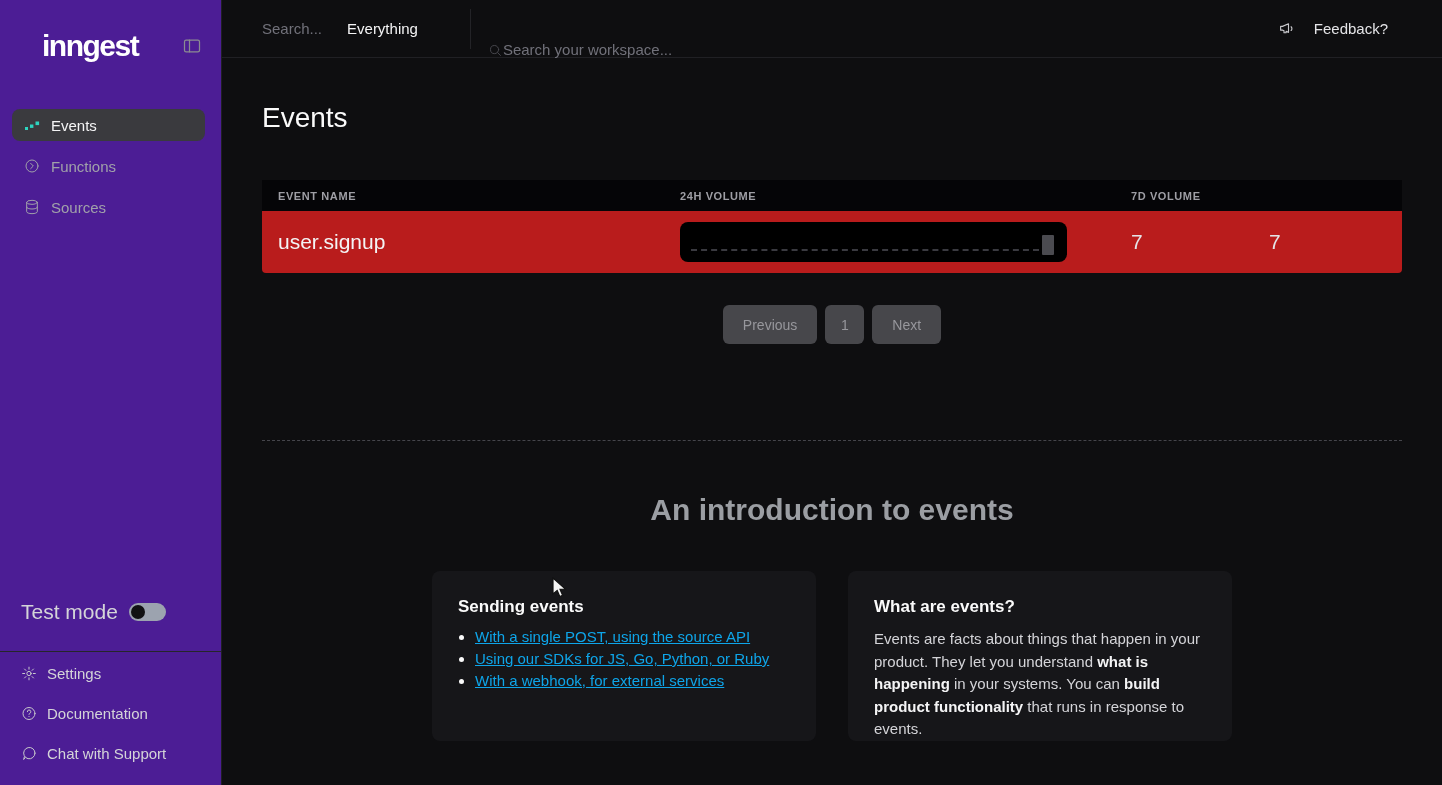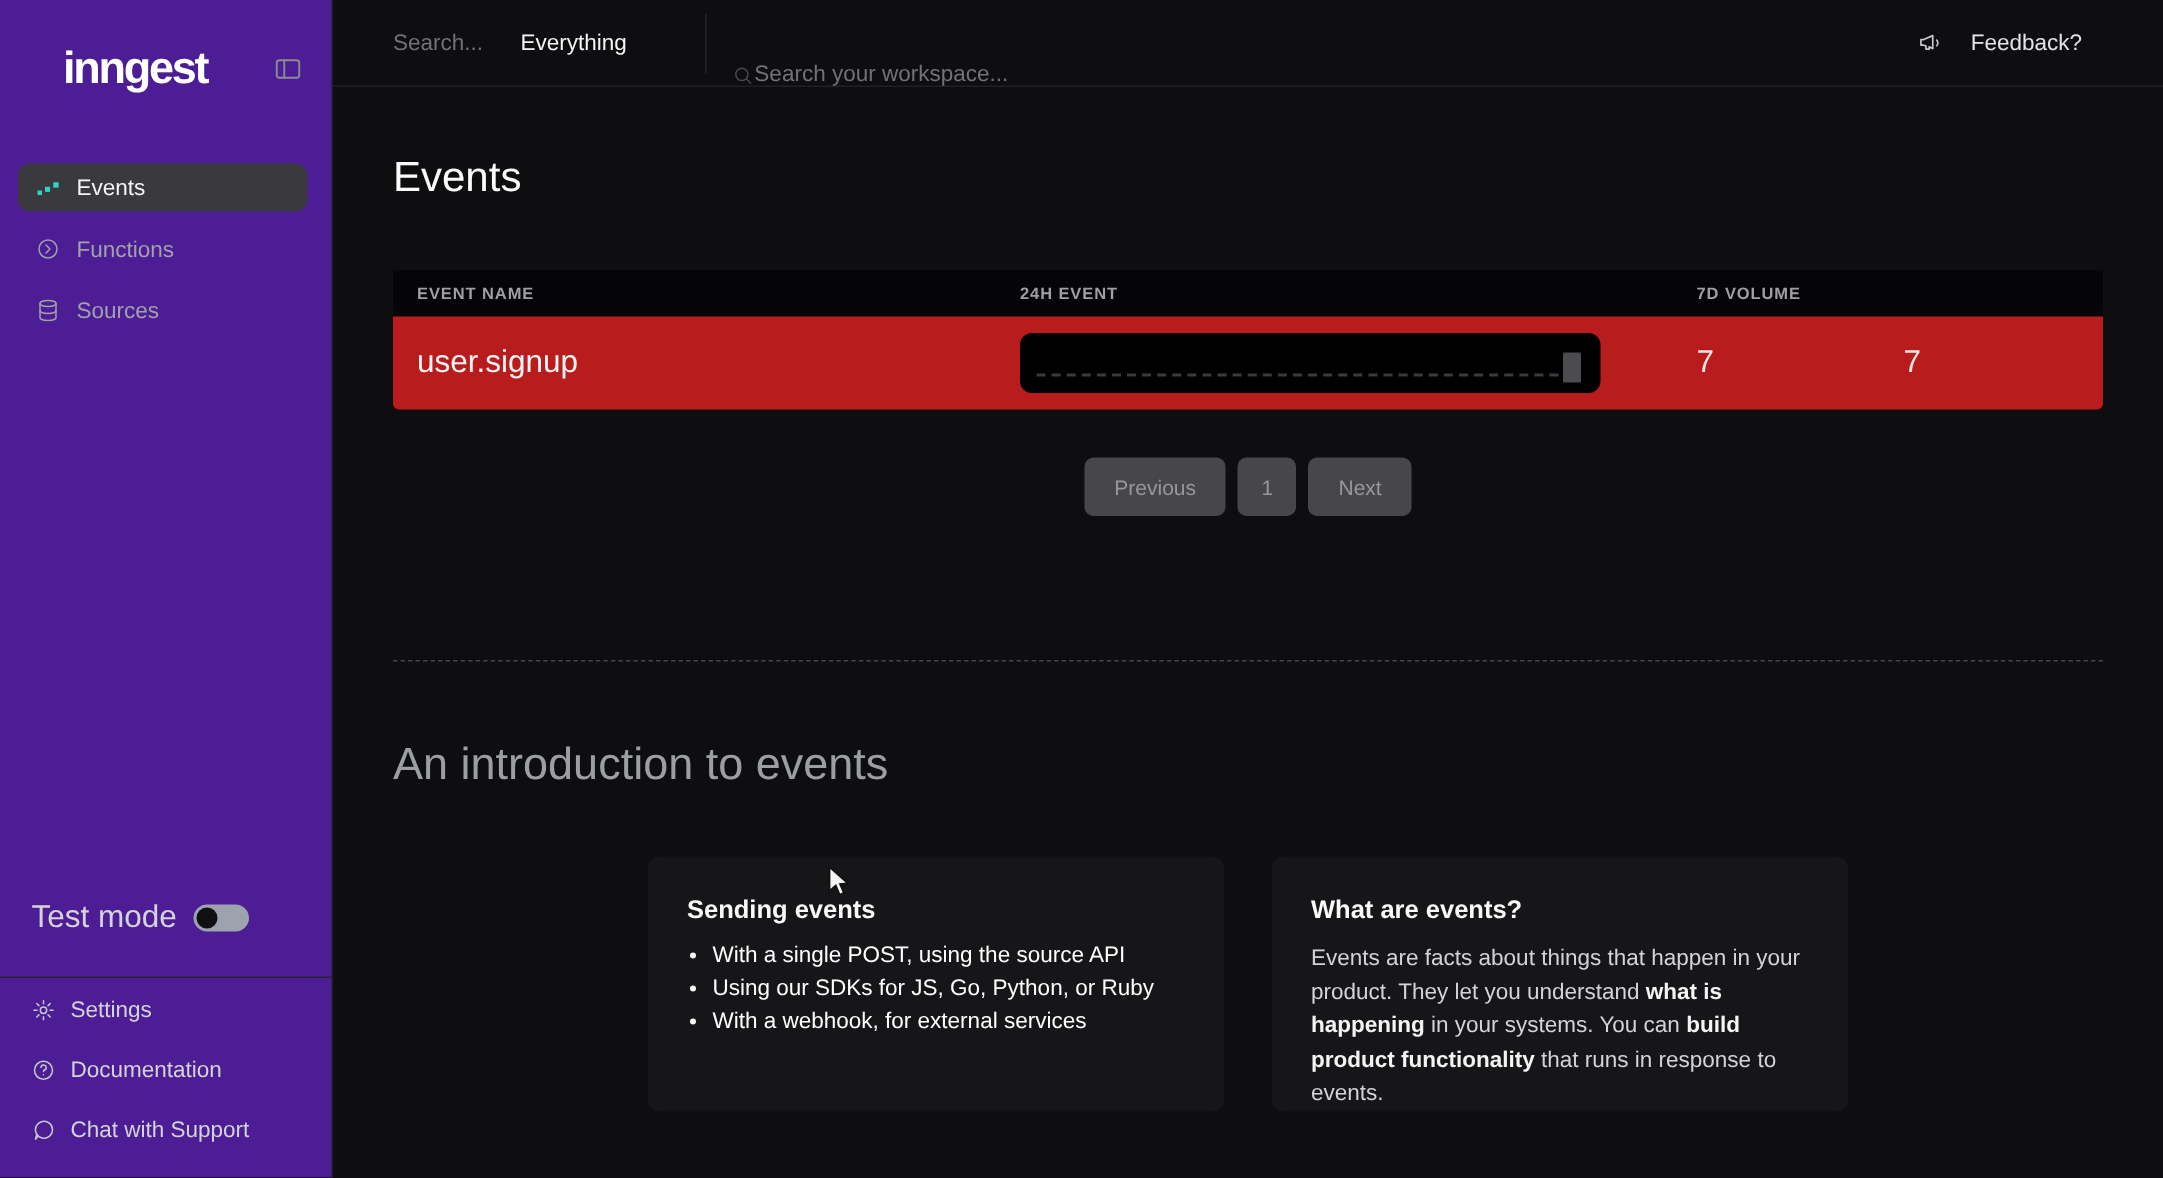--- a/index.html
+++ b/index.html
@@ -117,33 +117,33 @@
   .pagination { margin-top:32px; display:flex; justify-content:center; gap:8px; }
   .page-btn {
     background:#47474b; color:#97979c;
     border:none; border-radius:6px; height:39px;
     font-size:14px; font-family:"Liberation Sans", sans-serif;
     padding:0 20px; cursor:pointer;
   }
   .page-btn.page-num { width:39px; padding:0; }
   .dashed-divider { margin-top:96px; border-top:1px dashed #45454b; }
   .intro-heading {
-    margin-top:52px; text-align:left;
-    font-size:30px; font-weight:400; color:#9b9ea3;
+    margin-top:52px; text-align:center;
+    font-size:30px; font-weight:700; color:#9b9ea3;
   }
   .cards { margin-top:44px; display:flex; justify-content:center; gap:32px; }
   .card {
     width:384px; height:170px;
     background:#161619; border-radius:8px;
     padding:26px 26px 0 26px;
   }
   .card-title { font-size:17px; font-weight:700; color:#fafafa; margin-bottom:11px; }
   .card-links { list-style:disc; padding-left:17px; }
   .card-links li { margin-bottom:5px; color:#fafafa; font-size:15px; }
-  .card-links a { color:#ffffff; cursor:pointer; }
+  .card-links a { color:#0ea5e9; text-decoration:underline; cursor:pointer; }
   .card-paragraph { font-size:15px; line-height:22.5px; color:#d4d4d8; }
   .card-paragraph strong { color:#f4f4f5; font-weight:700; }
   .mouse-cursor { position:absolute; left:549px; top:577px; pointer-events:none; }
   .icon-stroke { stroke:#a1a1aa; fill:none; stroke-width:1.5; stroke-linecap:round; stroke-linejoin:round; }
   .footer-item .icon-stroke { stroke:#c8c8cc; }
 </style>
 </head>
 <body>
 
 <aside class="sidebar">
@@ -255,21 +255,21 @@
       <span class="feedback-link">Feedback?</span>
     </div>
   </header>
 
   <div class="content">
     <h1 class="page-title">Events</h1>
 
     <div class="events-table">
       <div class="t-head">
         <div>EVENT NAME</div>
-        <div>24H EVENT</div>
+        <div>24H VOLUME</div>
         <div>7D VOLUME</div>
       </div>
       <div class="t-row">
         <div>user.signup</div>
         <div>
           <div class="sparkline">
             <div class="spark-baseline"></div>
           <div class="spark-bar" style="left: 362.396px; height: 20px; background: rgb(75, 75, 80);"></div>
             </div>
         </div>

